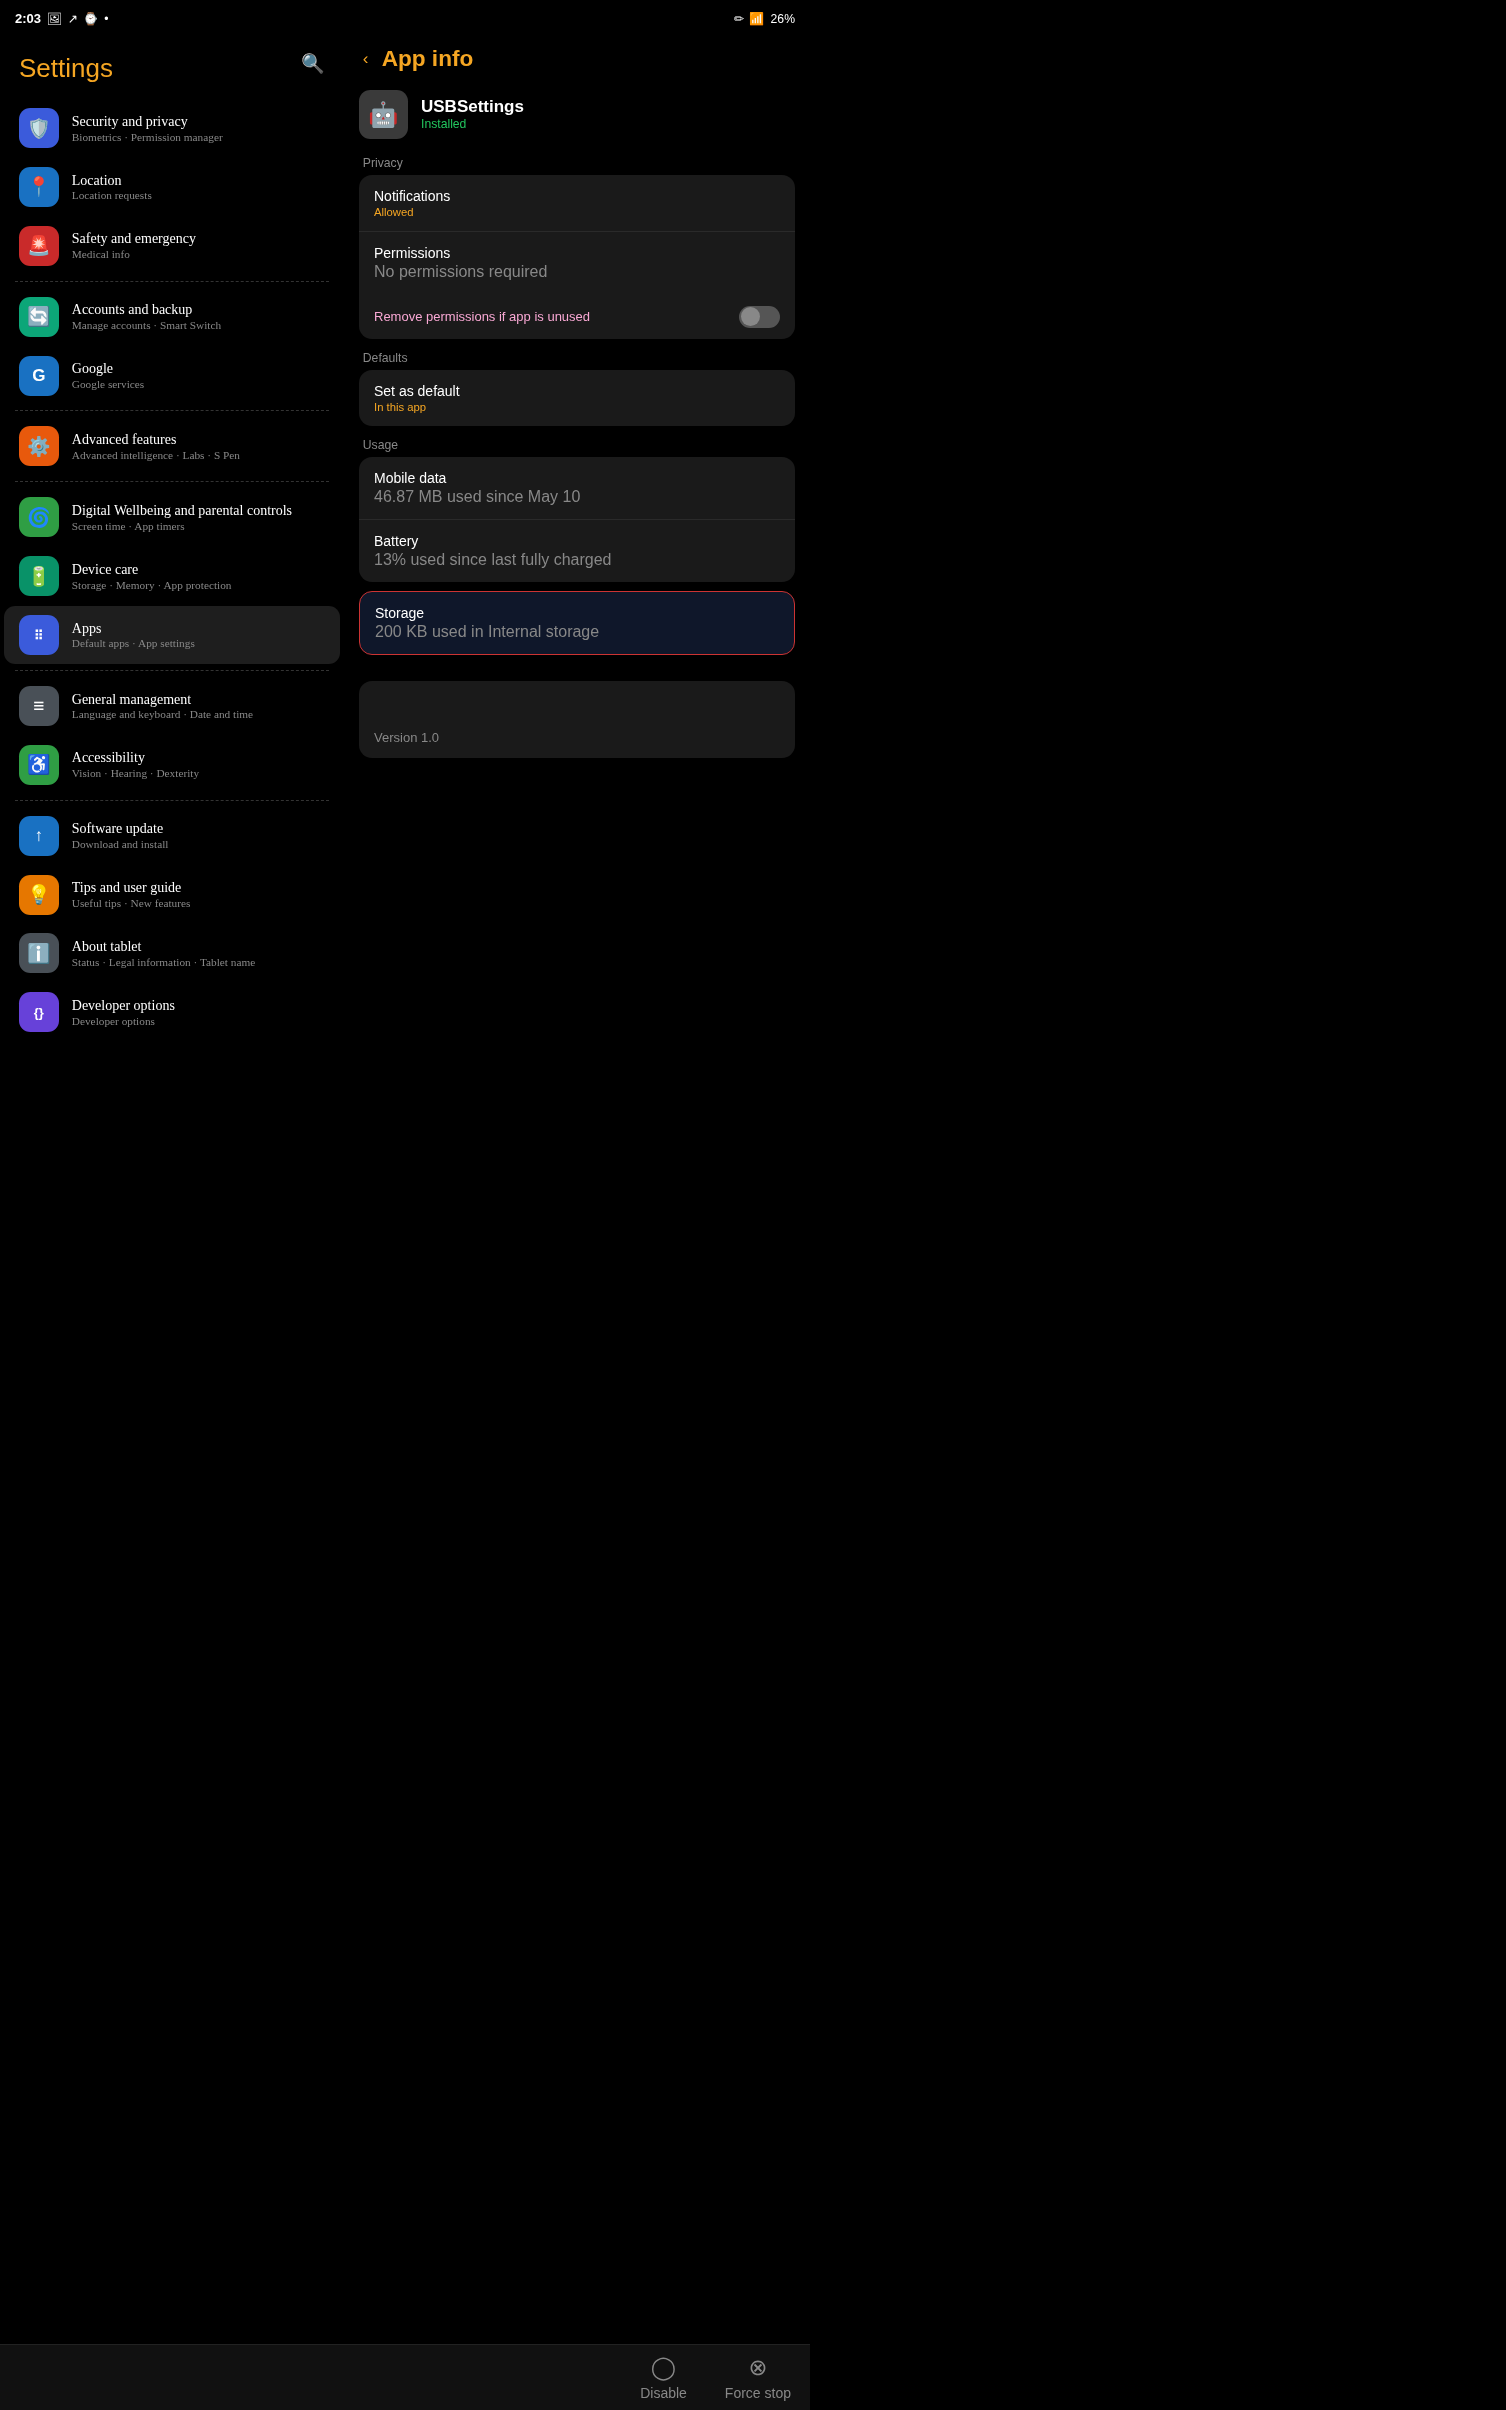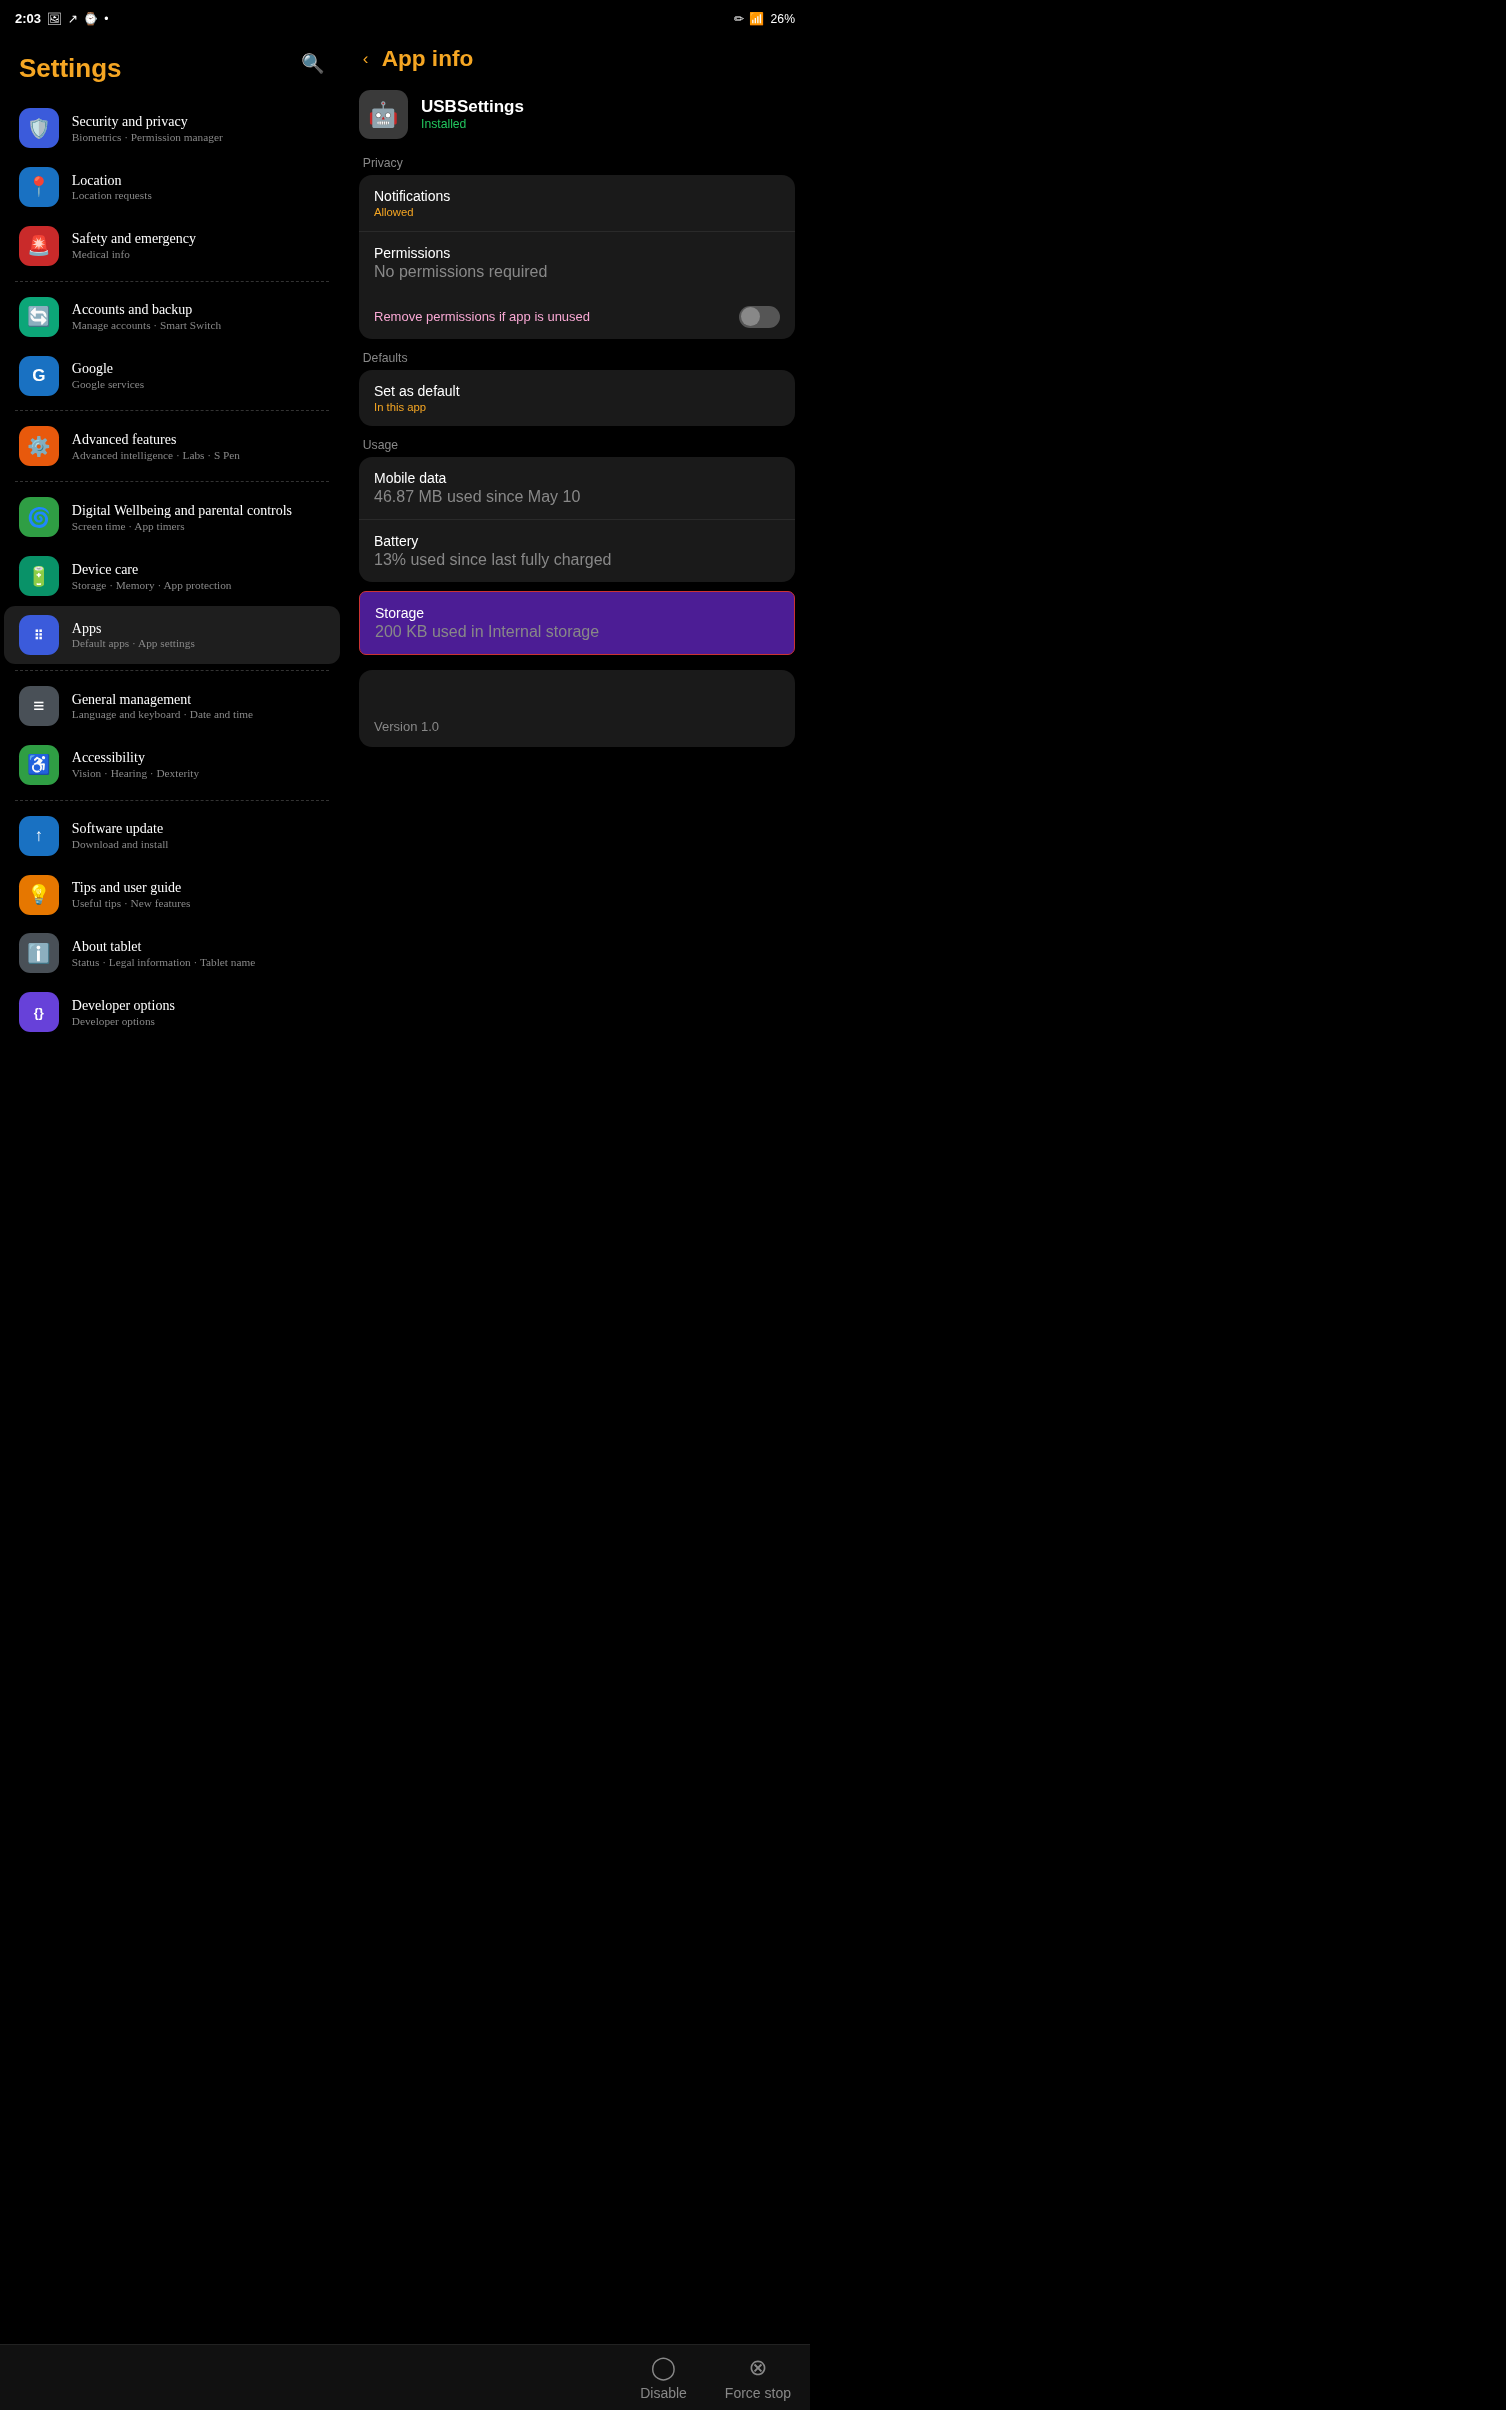--- a/index.html
+++ b/index.html
@@ -36,21 +36,21 @@
     
     .left-panel {
       width: 344px;
       flex-shrink: 0;
       padding: 11.3px 0;
       overflow-y: auto;
     }
 
     .settings-title {
       font-size: 26px;
-      font-weight: 700;
+      font-weight: 400;
       color: #f5a623;
       padding: 7.5px 19px 15px;
     }
 
     .settings-item {
       display: flex;
       align-items: center;
       padding: 9.4px 15px;
       gap: 13px;
       cursor: pointer;
@@ -191,23 +191,23 @@
       height: 19px;
       background: #888;
       border-radius: 50%;
       position: absolute;
       top: 1.9px;
       left: 1.9px;
       transition: left 0.2s;
     }
 
     .storage-card {
-      background: #4c1d95;
-      border-radius: 7px;
-      margin-bottom: 15px;
+      background: #0f172a;
+      border-radius: 13px;
+      margin-bottom: 26px;
       border: 1.9px solid #cc3333;
     }
 
     .version-card {
       background: #1a1a1a;
       border-radius: 13px;
       padding: 13px 15px;
       margin-bottom: 9.4px;
     }
     .version-text {

